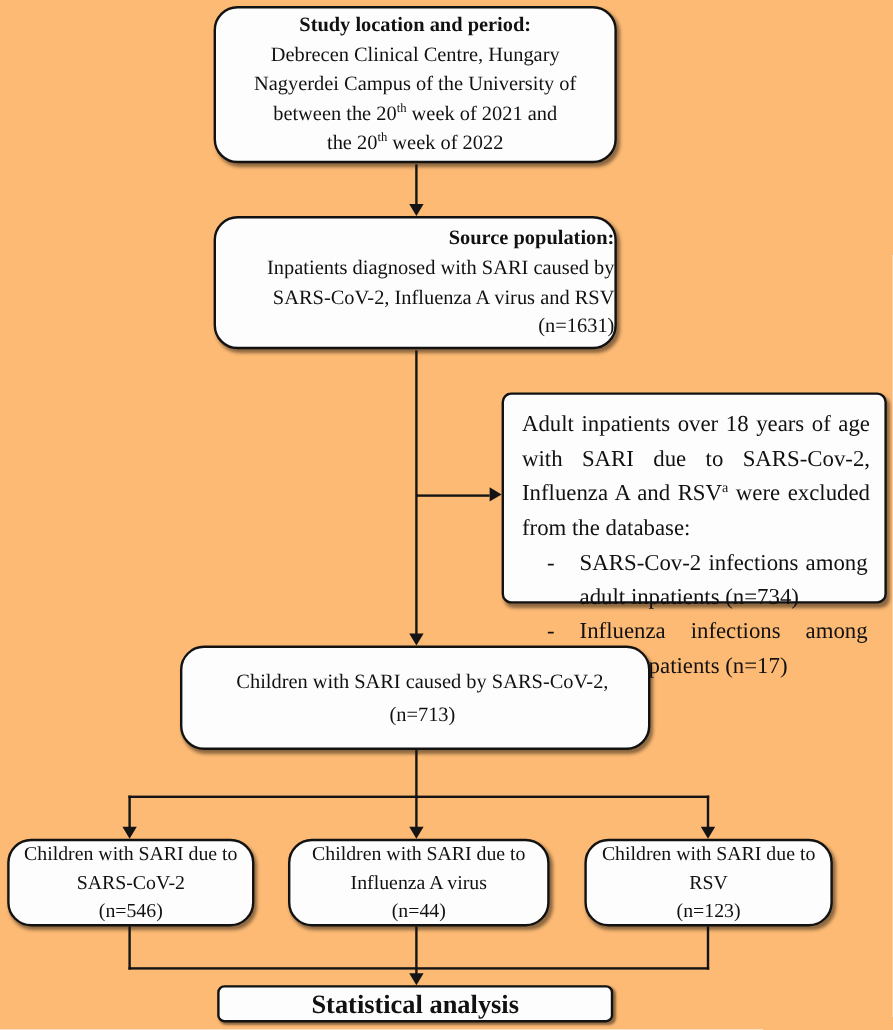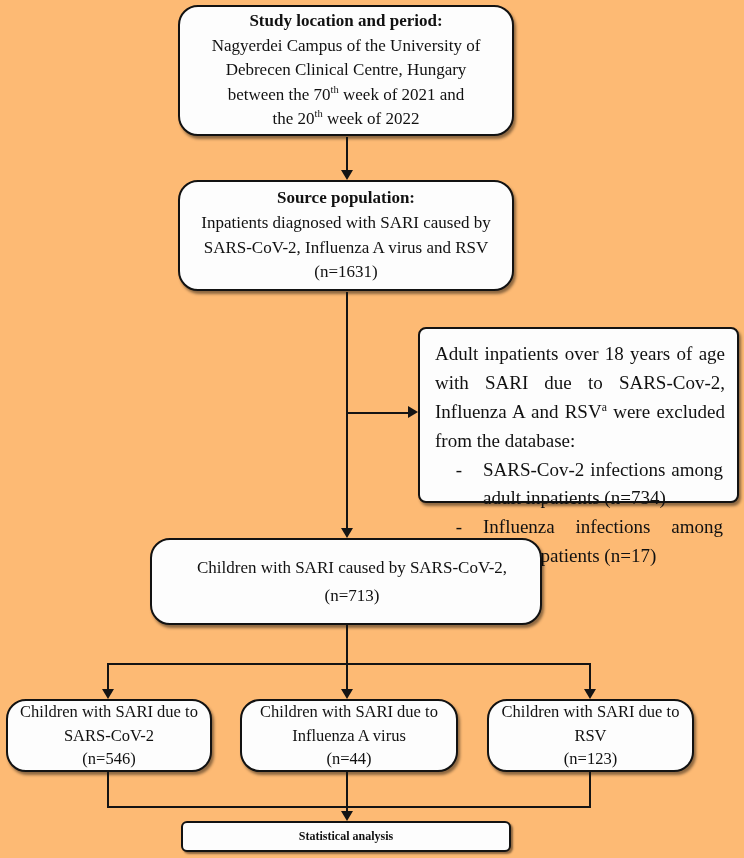--- a/index.html
+++ b/index.html
@@ -24,41 +24,41 @@
     justify-content: center;
     text-align: center;
     font-size: 17px;
     line-height: 1.45;
   }
   .node .title { font-weight: bold; }
   sup { font-size: 0.62em; line-height: 0; }
 
   
   .box-study    { left: 178px; top: 5px;   width: 336px; height: 131px; }
-  .box-source   { left: 178px; top: 180px; width: 336px; height: 111px; }
+  .box-source   { left: 178px; top: 180px; width: 336px; height: 111px; text-align: right; }
   .box-excluded {
     left: 418px; top: 327px; width: 321px; height: 176px;
     text-align: left; justify-content: flex-start;
     padding: 11px 12px 8px 15px;
     font-size: 19px; line-height: 1.52;
     border-radius: 8px;
     align-items: flex-end;
   }
   .box-excluded .intro { text-align: justify; }
   .ex-item { display: flex; }
   .ex-item .dash { flex: none; width: 48px; text-align: center; }
   .ex-item .txt  { flex: 1; text-align: justify; padding-right: 2px; }
 
   .box-included { left: 150px; top: 538px; width: 392px; height: 87px; line-height: 1.6; padding-left: 12px; }
   .box-covid    { left: 6px;   top: 699px; width: 206px; height: 73px; font-size: 16.5px; line-height: 1.42; }
   .box-flu      { left: 240px; top: 699px; width: 218px; height: 73px; font-size: 16.5px; line-height: 1.42; }
   .box-rsv      { left: 487px; top: 699px; width: 207px; height: 73px; font-size: 16.5px; line-height: 1.42; }
   .box-analysis {
     left: 181px; top: 821px; width: 330px; height: 31px;
-    border-radius: 6px; font-weight: bold; font-size: 12px;
+    border-radius: 6px; font-weight: bold; font-size: 22px;
     box-shadow: 2px 2px 2px rgba(0,0,0,0.45);
   }
 
   
   .line { position: absolute; background: #141414; }
   .vline { width: 2px; }
   .hline { height: 2px; }
   .arrow-down {
     position: absolute; width: 0; height: 0;
     border-left: 6px solid transparent;
@@ -72,23 +72,23 @@
     border-left: 10px solid #141414;
   }
 </style>
 </head>
 <body>
 
 <div class="canvas">
 
   <div class="node box-study">
     <div class="title">Study location and period:</div>
+    <div>Debrecen Clinical Centre, Hungary</div>
     <div>Nagyerdei Campus of the University of</div>
-    <div>Debrecen Clinical Centre, Hungary</div>
-    <div><span>between the 70</span><sup>th</sup><span> week of 2021 and</span></div>
+    <div><span>between the 20</span><sup>th</sup><span> week of 2021 and</span></div>
     <div><span>the 20</span><sup>th</sup><span> week of 2022</span></div>
   </div>
 
   <div class="line vline" style="left:346px; top:137px; height:34px;"></div>
   <div class="arrow-down" style="left:341px; top:170px;"></div>
 
   <div class="node box-source">
     <div class="title">Source population:</div>
     <div>Inpatients diagnosed with SARI caused by</div>
     <div>SARS-CoV-2, Influenza A virus and RSV</div>

